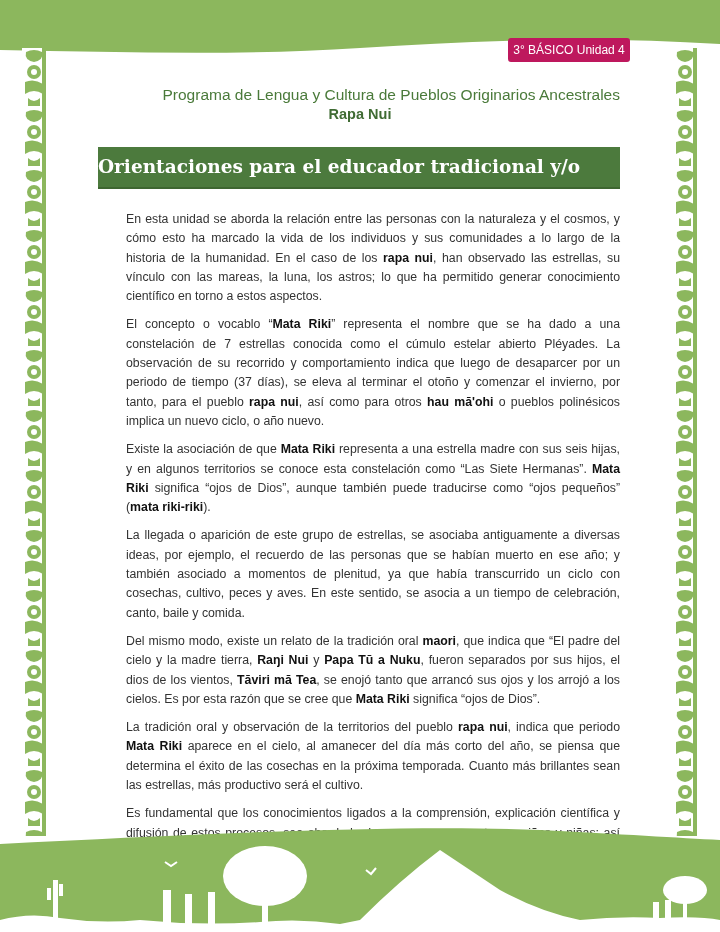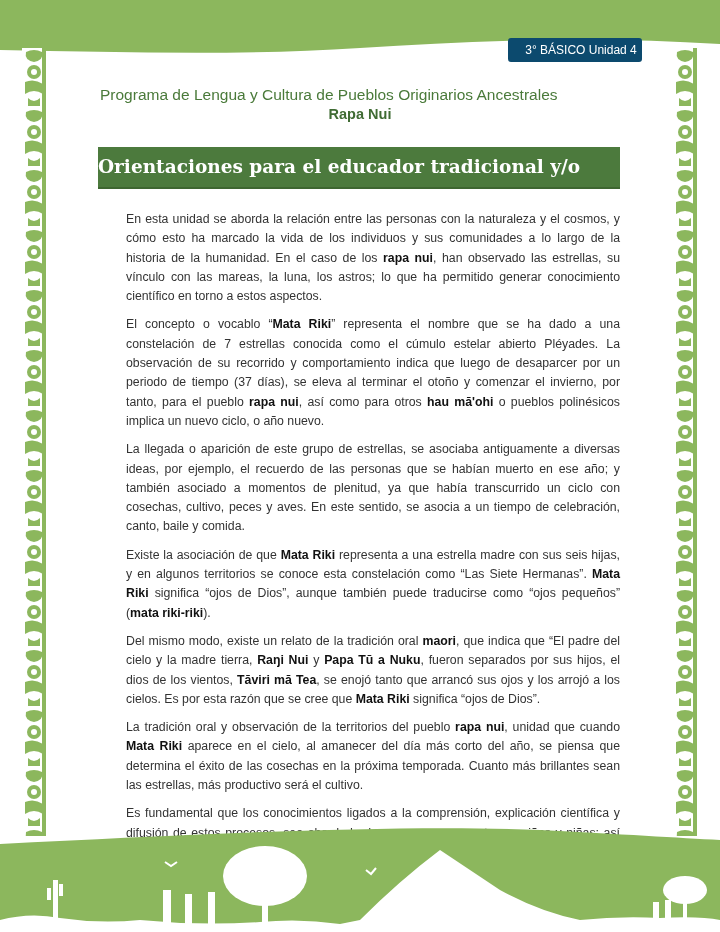--- a/index.html
+++ b/index.html
@@ -8,26 +8,26 @@
       background: #ffffff;
       font-family: "Liberation Sans", sans-serif;
     }
     .top-banner { position: absolute; left: 0; top: 0; width: 720px; height: 60px; }
     .bottom-banner { position: absolute; left: 0; top: 820px; width: 720px; height: 112px; }
     .border-strip { position: absolute; top: 48px; width: 24px; height: 788px; }
     .border-left { left: 22px; }
     .border-right { left: 673px; }
     .grade-badge {
       position: absolute; left: 508px; top: 38px; width: 122px; height: 24px;
-      background: #0c4a6e; color: #ffffff; border-radius: 3px;
-      font-size: 12px; line-height: 24px; text-align: center; padding-left: 12px;
+      background: #be185d; color: #ffffff; border-radius: 3px;
+      font-size: 12px; line-height: 24px; text-align: center;
     }
     .badge-connector { position:absolute; left: 592px; top: 28px; width: 5px; height: 12px; background:#8cb75d; }
     .program-title {
-      position: absolute; left: 100px; top: 86px; width: 520px; text-align: left;
+      position: absolute; left: 100px; top: 86px; width: 520px; text-align: right;
       color: #4a7a3a; font-size: 15.5px;
     }
     .program-subtitle {
       position: absolute; left: 100px; top: 106px; width: 520px; text-align: center;
       color: #3f6b33; font-size: 14.5px; font-weight: bold;
     }
     .section-header {
       position: absolute; left: 98px; top: 147px; width: 522px; height: 42px;
       background: #4c7a3d; color: #ffffff;
       font-family: "DejaVu Serif", serif; font-weight: bold; font-size: 18.5px;
@@ -68,24 +68,24 @@
   <rect width="24" height="788" fill="url(#motif)"></rect>
 </svg>
 
 <div class="program-title">Programa de Lengua y Cultura de Pueblos Originarios Ancestrales</div>
 <div class="program-subtitle">Rapa Nui</div>
 <div class="section-header">Orientaciones para el educador tradicional y/o docente</div>
 
 <div class="content">
   <p><span>En esta unidad se aborda la relación entre las personas con la naturaleza y el cosmos, y cómo esto ha marcado la vida de los individuos y sus comunidades a lo largo de la historia de la humanidad. En el caso de los </span><b>rapa nui</b><span>, han observado las estrellas, su vínculo con las mareas, la luna, los astros; lo que ha permitido generar conocimiento científico en torno a estos aspectos.</span></p>
   <p><span>El concepto o vocablo “</span><b>Mata Riki</b><span>” representa el nombre que se ha dado a una constelación de 7 estrellas conocida como el cúmulo estelar abierto Pléyades. La observación de su recorrido y comportamiento indica que luego de desaparcer por un periodo de tiempo (37 días), se eleva al terminar el otoño y comenzar el invierno, por tanto, para el pueblo </span><b>rapa nui</b><span>, así como para otros </span><b>hau mā'ohi</b><span> o pueblos polinésicos implica un nuevo ciclo, o año nuevo.</span></p>
+  <p><span>Existe la asociación de que </span><b>Mata Riki</b><span> representa a una estrella madre con sus seis hijas, y en algunos territorios se conoce esta constelación como “Las Siete Hermanas”. </span><b>Mata Riki</b><span> significa “ojos de Dios”, aunque también puede traducirse como “ojos pequeños” (</span><b>mata riki-riki</b><span>).</span></p>
   <p><span>La llegada o aparición de este grupo de estrellas, se asociaba antiguamente a diversas ideas, por ejemplo, el recuerdo de las personas que se habían muerto en ese año; y también asociado a momentos de plenitud, ya que había transcurrido un ciclo con cosechas, cultivo, peces y aves. En este sentido, se asocia a un tiempo de celebración, canto, baile y comida.</span></p>
-  <p><span>Existe la asociación de que </span><b>Mata Riki</b><span> representa a una estrella madre con sus seis hijas, y en algunos territorios se conoce esta constelación como “Las Siete Hermanas”. </span><b>Mata Riki</b><span> significa “ojos de Dios”, aunque también puede traducirse como “ojos pequeños” (</span><b>mata riki-riki</b><span>).</span></p>
   <p><span>Del mismo modo, existe un relato de la tradición oral </span><b>maori</b><span>, que indica que “El padre del cielo y la madre tierra, </span><b>Raŋi Nui</b><span> y </span><b>Papa Tū a Nuku</b><span>, fueron separados por sus hijos, el dios de los vientos, </span><b>Tāviri mā Tea</b><span>, se enojó tanto que arrancó sus ojos y los arrojó a los cielos. Es por esta razón que se cree que </span><b>Mata Riki</b><span> significa “ojos de Dios”.</span></p>
-  <p><span>La tradición oral y observación de la territorios del pueblo </span><b>rapa nui</b><span>, unidad que cuando </span><b>Mata Riki</b><span> aparece en el cielo, al amanecer del día más corto del año, se piensa que determina el éxito de las cosechas en la próxima temporada. Cuanto más brillantes sean las estrellas, más productivo será el cultivo.</span></p>
+  <p><span>La tradición oral y observación de la territorios del pueblo </span><b>rapa nui</b><span>, indica que periodo </span><b>Mata Riki</b><span> aparece en el cielo, al amanecer del día más corto del año, se piensa que determina el éxito de las cosechas en la próxima temporada. Cuanto más brillantes sean las estrellas, más productivo será el cultivo.</span></p>
   <p><span>Es fundamental que los conocimientos ligados a la comprensión, explicación científica y difusión de estos procesos, sea abordado de manera permanente por niños y niñas; así estos conocimientos en torno a nociones astronómicas de los </span><b>rapa nui</b><span> antiguos, tendrán sostenibilidad en el tiempo, por</span></p>
 </div>
 
 <svg class="bottom-banner" viewBox="0 0 720 112" preserveAspectRatio="none">
   <path d="M0 24 C200 14 400 4 540 10 C620 14 680 18 720 20 V112 H0 Z" fill="#8cb75d"></path>
 
   <path d="M0 112 L0 100 Q30 92 60 98 Q100 104 140 100 Q200 106 260 102 Q300 98 340 104 L360 100 Q400 60 440 30 Q470 50 500 70 Q540 92 580 100 Q620 96 660 98 Q700 96 720 100 V112 Z" fill="#ffffff"></path>
 
   <ellipse cx="265" cy="56" rx="42" ry="30" fill="#ffffff"></ellipse>
   <rect x="262" y="70" width="6" height="36" fill="#ffffff"></rect>

